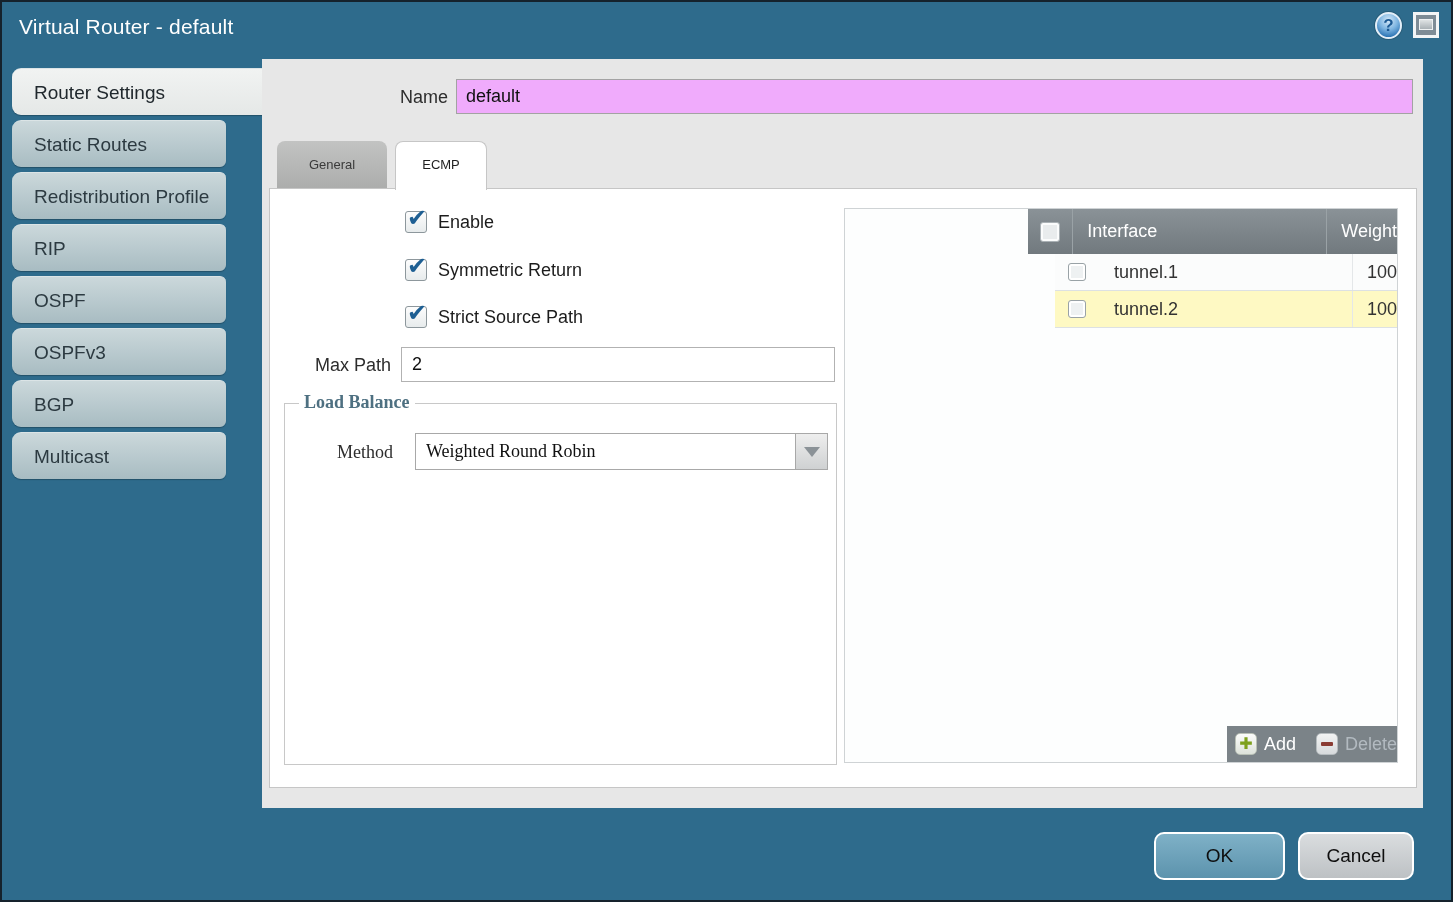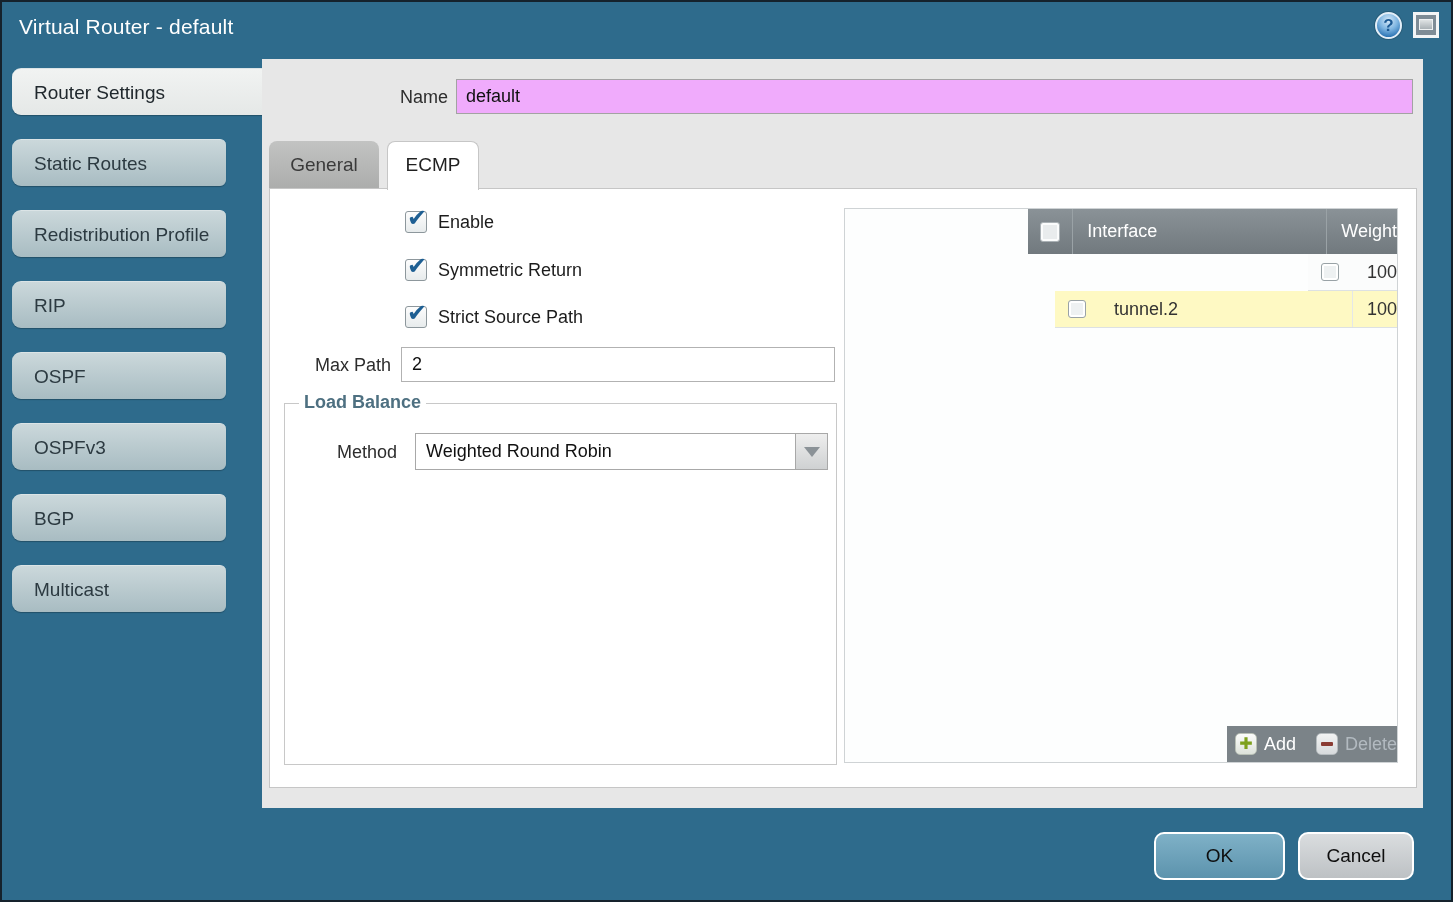--- a/index.html
+++ b/index.html
@@ -25,21 +25,21 @@
   .win-icon {
     position:absolute; right:12px; top:10px; width:26px; height:26px;
     border:3px solid #f3f5f6; background:#7e8c96;
   }
   .win-icon .inner {
     position:absolute; left:3px; top:4px; width:14px; height:11px;
     border:1px solid #eef1f2; background:linear-gradient(#dfe3e4, #a9b1b5);
   }
 
   
-  .sidebar { position:absolute; left:10px; top:66px; width:270px; display:flex; flex-direction:column; gap:24px; }
+  .sidebar { position:absolute; left:10px; top:66px; width:270px; display:flex; flex-direction:column; gap:5px; }
   .side-item {
     height:47px; width:214px; line-height:47px; padding-left:22px;
     font-size:19px; color:#2c3a41; cursor:default;
     background:linear-gradient(#cbd8db, #a8bcc2);
     border-radius:9px 6px 6px 9px;
     border-top:1px solid #dbe4e6;
     box-shadow:0 1px 1px rgba(0,0,0,.25);
   }
   .side-item.active {
     width:270px; border-radius:9px 0 0 9px;
@@ -50,21 +50,21 @@
   
   .content { position:absolute; left:260px; top:57px; width:1161px; height:749px; background:#e7e7e7; }
 
   .name-label { position:absolute; left:0; top:28px; width:186px; text-align:right; font-size:18px; color:#2d2d2d; }
   .name-input {
     position:absolute; left:194px; top:20px; width:957px; height:35px;
     border:1px solid #a3a3a3; background:#f0abfc; font-size:18px; padding-left:9px; color:#101010;
     font-family:"Liberation Sans", sans-serif;
   }
 
-  .tab { position:absolute; top:82px; height:47px; border-radius:8px 8px 0 0; text-align:center; font-size:19px; line-height:47px; }
+  .tab { position:absolute; top:82px; height:47px; border-radius:8px 8px 0 0; text-align:center; font-size:13px; line-height:47px;margin-left:8px; }
   .tab.general { left:7px; width:110px; background:linear-gradient(#c2c3c2,#acadac); color:#3a3a3a; z-index:1; }
   .tab.ecmp { left:125px; width:92px; height:49px; background:#fff; color:#1f1f1f; z-index:3;
     border:1px solid #c6c6c6; border-bottom:none; line-height:46px; }
 
   .panel { position:absolute; left:7px; top:129px; width:1148px; height:600px; background:#fff; border:1px solid #c6c6c6; z-index:2; }
 
   
   .cb-row { position:absolute; left:135px; display:flex; align-items:center; gap:11px; }
   .cb-row.r0 { top:22px; } .cb-row.r1 { top:70px; } .cb-row.r2 { top:117px; }
   .cb-box {
@@ -75,21 +75,21 @@
   .cb-label { font-size:18px; color:#1c1c1c; }
 
   .maxpath-label { position:absolute; left:0; top:166px; width:121px; text-align:right; font-size:18px; color:#2d2d2d; }
   .maxpath-input {
     position:absolute; left:131px; top:158px; width:434px; height:35px;
     border:1px solid #b2b2b2; background:#fff; font-size:18px; padding-left:10px; color:#101010;
     font-family:"Liberation Sans", sans-serif;
   }
 
   
-  .lb-box { position:absolute; left:14px; top:214px; width:553px; height:362px; border:1px solid #c8c8c8; }
+  .lb-box { position:absolute; left:14px; top:214px; width:553px; height:362px; border:1px solid #c8c8c8;font-family:Liberation Serif, serif; }
   .lb-legend {
     position:absolute; left:14px; top:-12px; background:#fff; padding:0 5px;
     font-size:18px; font-weight:bold; color:#4e7081;
   }
   .method-label { position:absolute; left:52px; top:38px; width:82px; font-size:18px; color:#2d2d2d; }
   .method-select { position:absolute; left:130px; top:29px; width:413px; height:37px; display:flex; }
   .method-value {
     flex:1; background:#fff; border:1px solid #a8a8a8; border-right:none;
     font-size:18px; line-height:35px; padding-left:10px; color:#101010;
   }
@@ -213,20 +213,21 @@
             <div class="hdr-cb"></div>
           </div>
           <div class="col-iface">Interface</div>
           <div class="col-weight">Weight</div>
         </div>
 
         <div class="t-row odd">
           <div class="cbcell">
             <div class="row-cb"></div>
           </div>
+          <div class="col-iface">tunnel.1</div>
           <div class="col-weight">100</div>
         </div>
         <div class="t-row even">
           <div class="cbcell">
             <div class="row-cb"></div>
           </div>
           <div class="col-iface">tunnel.2</div>
           <div class="col-weight">100</div>
         </div>
 

